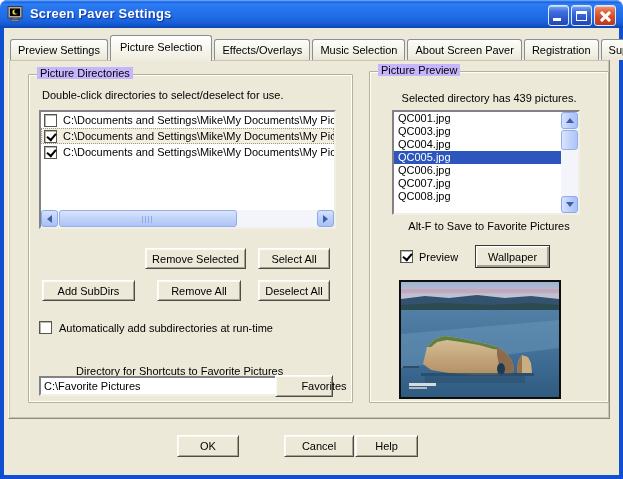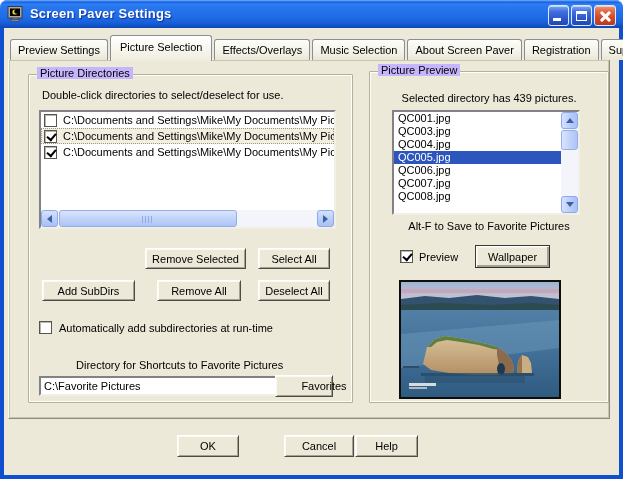--- a/index.html
+++ b/index.html
@@ -141,21 +141,21 @@
     box-shadow: inset 1px 1px 0 #FFFFFF, inset -2px -2px 0 #A5A194, inset 2px 2px 0 #F5F3E9; }
   
   .b-adddir { left:13px; top:173px; width:93px; height:21px; }
   .b-remsel { left:116px; top:173px; width:101px; height:21px; }
   .b-selall { left:229px; top:173px; width:72px; height:21px; }
   .b-addsub { left:13px; top:205px; width:93px; height:21px; }
   .b-remall { left:128px; top:205px; width:84px; height:21px; }
   .b-desall { left:229px; top:205px; width:72px; height:21px; }
   .auto-cb { position:absolute; left:10px; top:246px; }
   .auto-label { position:absolute; left:30px; top:247px; }
-  .fav-label { position:absolute; left:11px; top:284px;padding-left:36px; }
+  .fav-label { position:absolute; left:11px; top:290px;padding-left:36px; }
   .fav-field {
     position:absolute; left:10px; top:301px; width:254px; height:20px;
     line-height:16px; padding:0 3px; overflow:hidden; white-space:nowrap;
   }
   .b-fav { left:246px; top:300px; width:58px; height:22px;padding-left:40px; }
   
   .pp-status { position:absolute; left:0; top:20px; width:100%; text-align:center; }
   .file-list { position:absolute; left:22px; top:38px; width:188px; height:105px; overflow:hidden; }
   .file-rows { position:absolute; left:0; top:0; right:17px; bottom:0; overflow:hidden; }
   .file-row { height:13px; line-height:13px; padding-left:4px; white-space:nowrap; }

